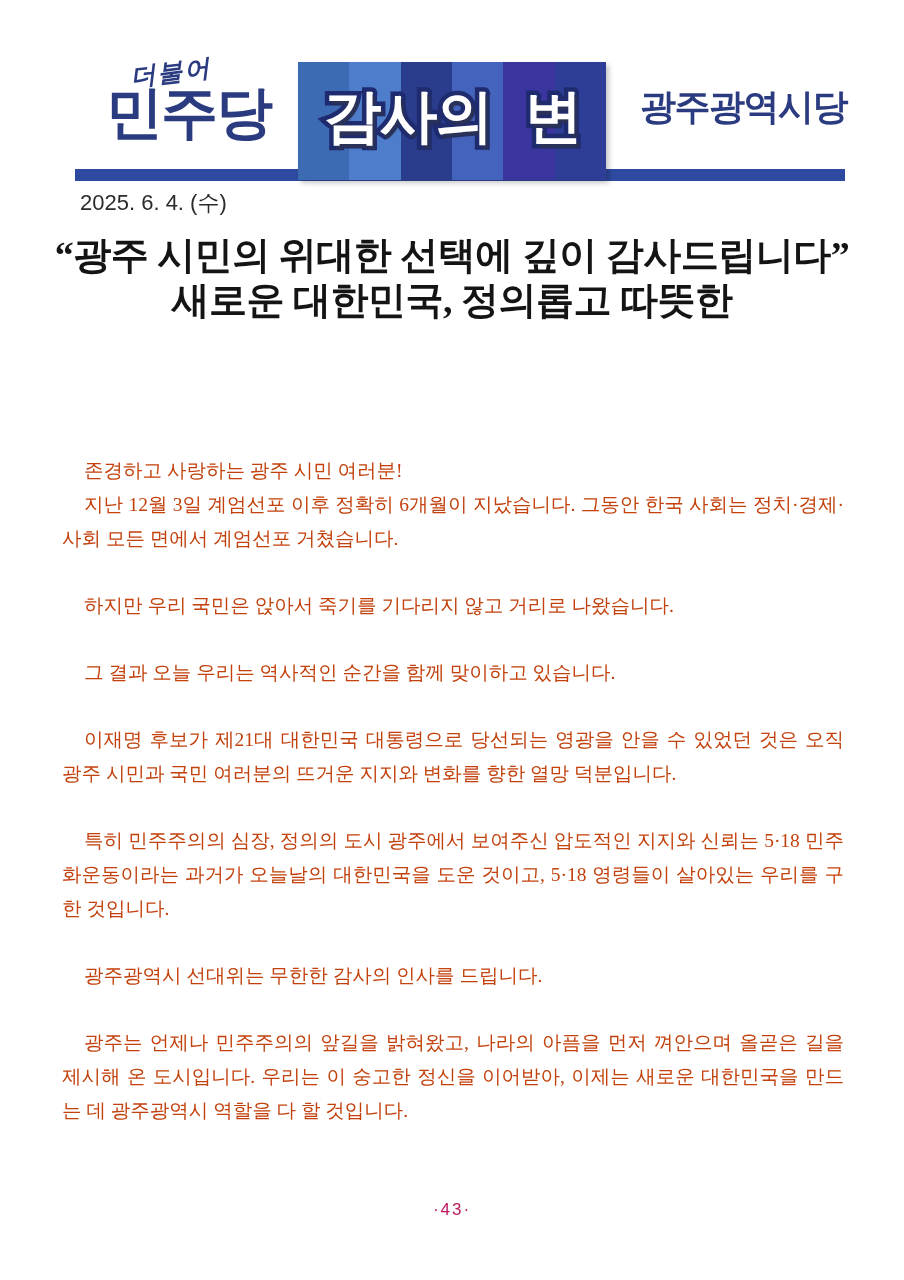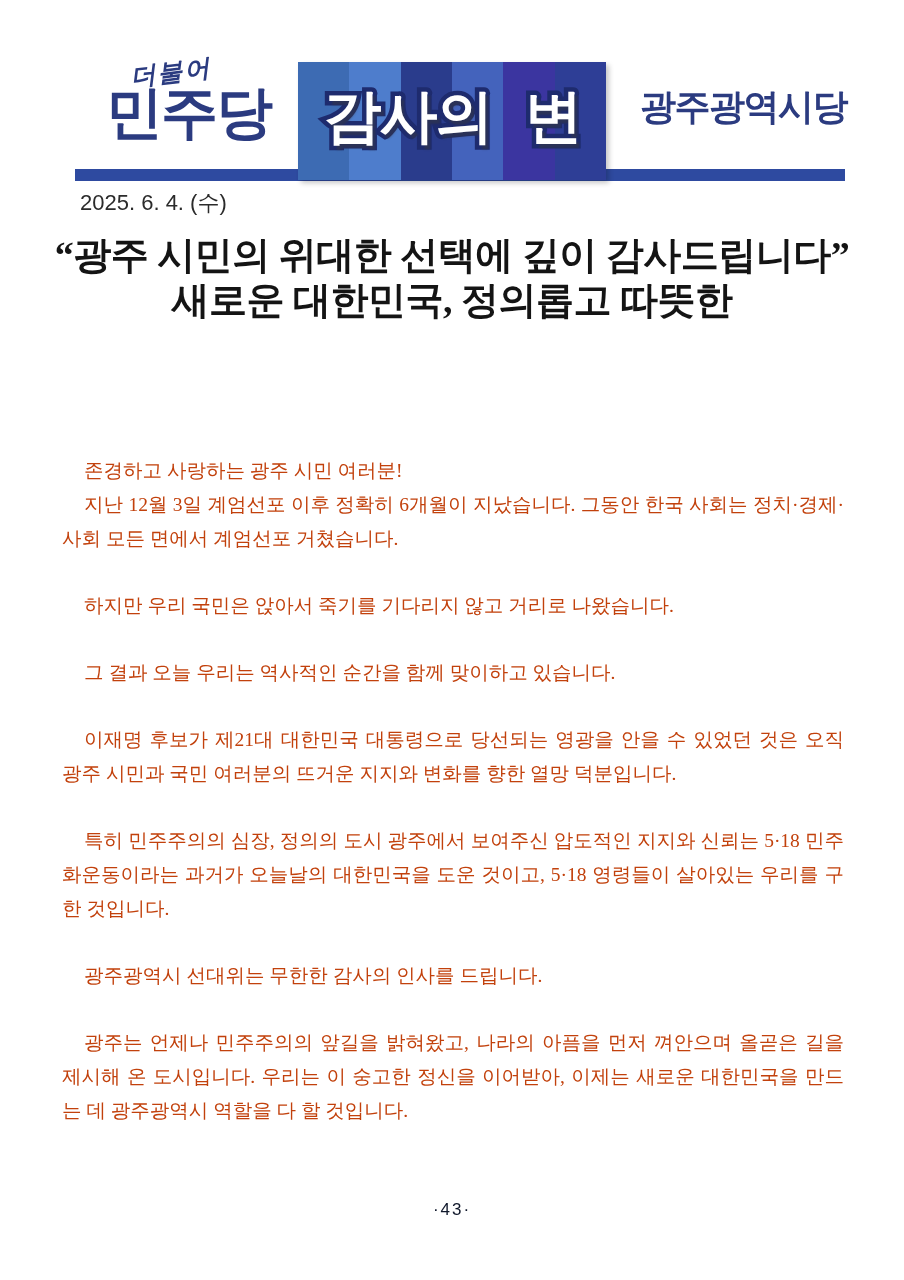--- a/index.html
+++ b/index.html
@@ -146,21 +146,21 @@
   
   .page-number {
     position: absolute;
     left: 0;
     top: 1200px;
     width: 100%;
     text-align: center;
     font-family: "Liberation Sans", sans-serif;
     font-size: 17px;
     letter-spacing: 2px;
-    color: #0f172a;
+    color: #be185d;
   }
 </style>
 </head>
 <body>
 
 <div class="page">
 
   <header>
     <div class="logo">
       <span class="logo-top">더불어</span>

